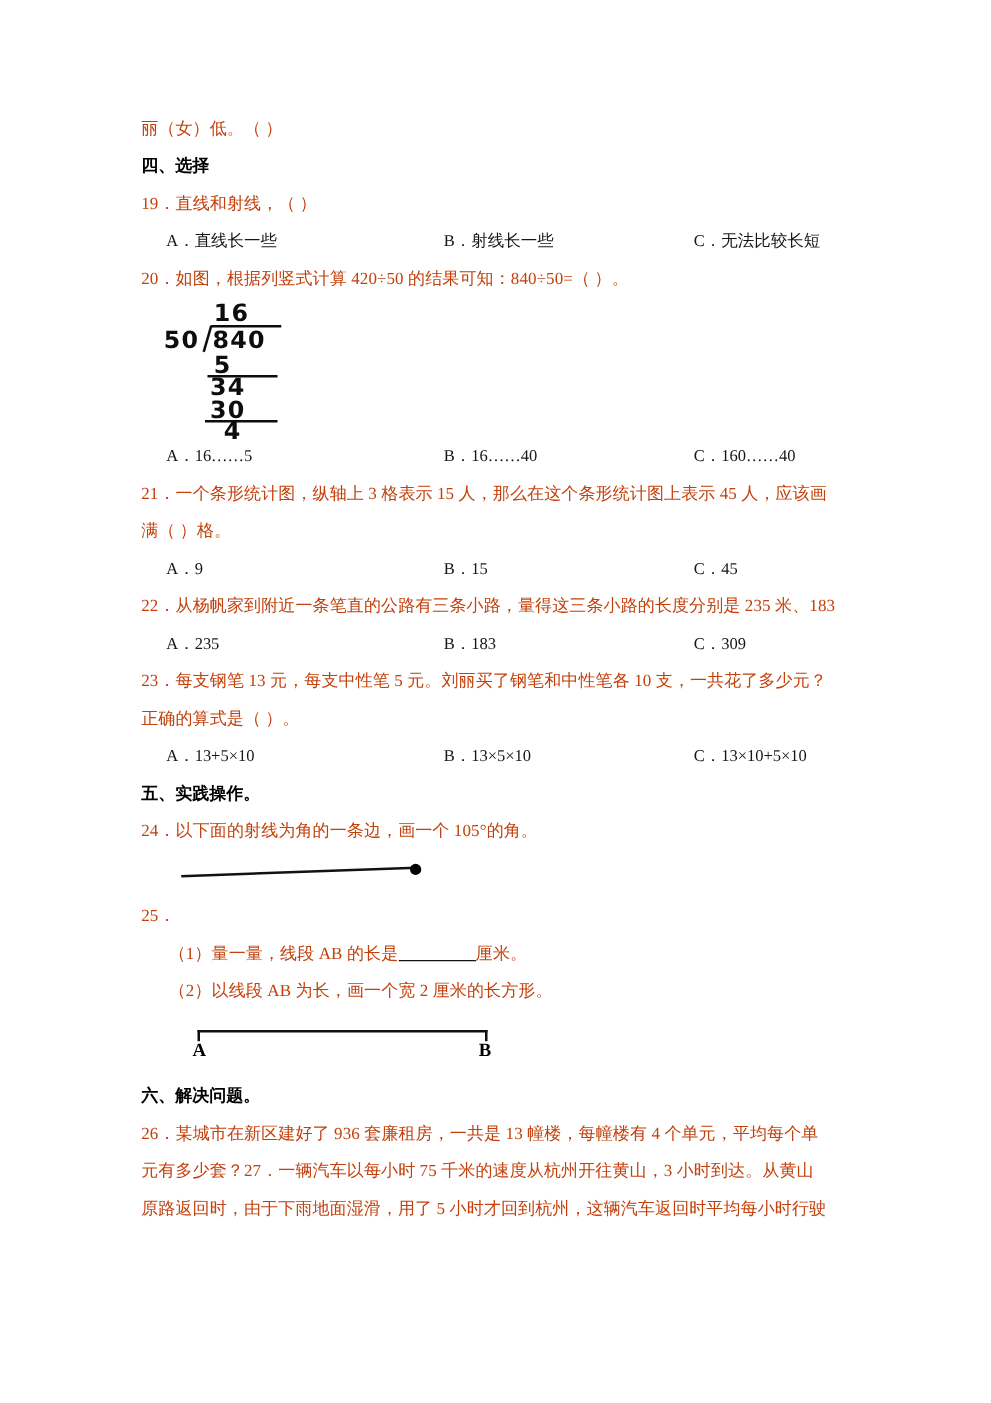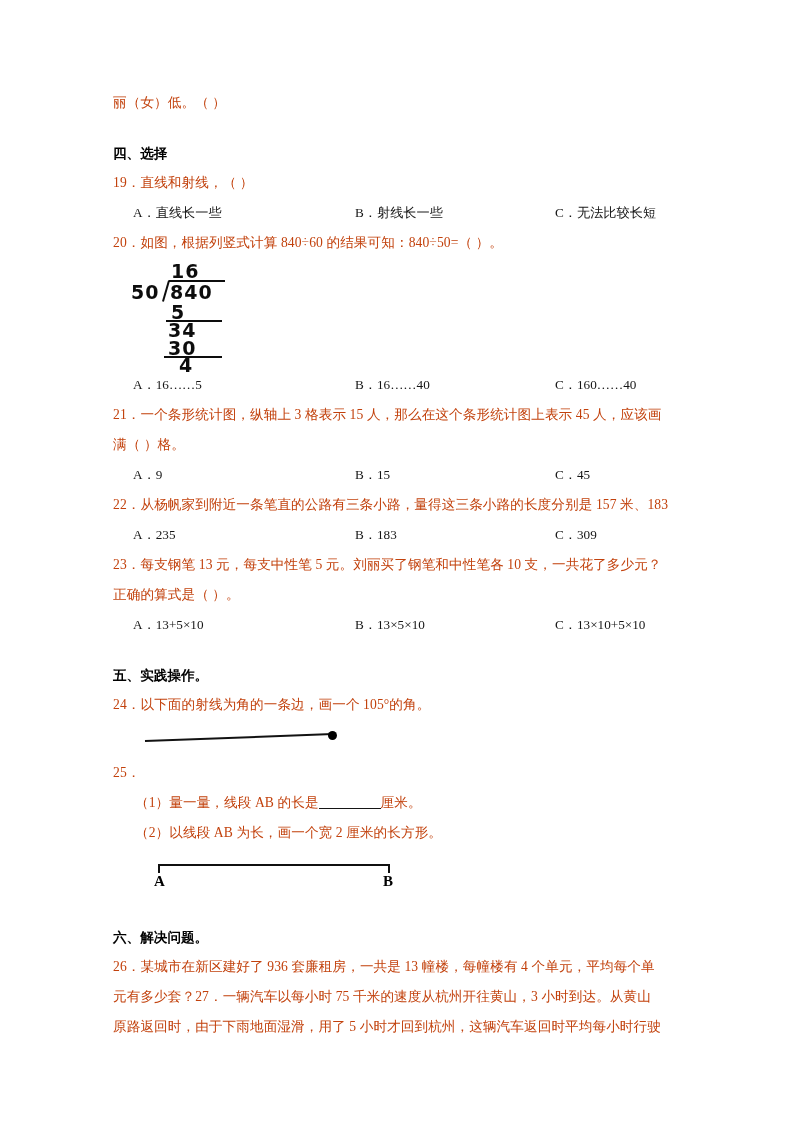--- a/index.html
+++ b/index.html
@@ -36,21 +36,20 @@
     color: #c2410c;
     letter-spacing: 0.1px;
     white-space: nowrap;
   }
   .section-head {
     font-size: 13.6px;
     line-height: 30px;
     font-weight: bold;
     color: #000000;
     font-family: "DejaVu Sans", "Liberation Sans", sans-serif;
-    margin-top: 20px;
   }
   .indent2 { padding-left: 22px; }
 
   
   .options {
     position: relative;
     height: 30px;
     font-size: 13.2px;
     line-height: 30px;
     color: #151515;
@@ -172,21 +171,21 @@
 
     <div class="section-head">四、选择</div>
 
     <div class="line">19．直线和射线，（      ）</div>
     <div class="options">
       <span class="opt opt-a">A．直线长一些</span>
       <span class="opt opt-b">B．射线长一些</span>
       <span class="opt opt-c">C．无法比较长短</span>
     </div>
 
-    <div class="line">20．如图，根据列竖式计算 840÷60 的结果可知：840÷50=（      ）。</div>
+    <div class="line">20．如图，根据列竖式计算 420÷50 的结果可知：840÷50=（      ）。</div>
 
     <div class="division-wrap">
       <div class="division">
 
         <span class="div-row" style="left:30px; top:-2px;">16</span>
 
         <div class="div-rule" style="left:28px; top:18px; width:56px;"></div>
 
         <span class="div-row" style="left:-10px; top:19px;">50</span>
 
@@ -213,21 +212,21 @@
     </div>
 
     <div class="line">21．一个条形统计图，纵轴上 3 格表示 15 人，那么在这个条形统计图上表示 45 人，应该画</div>
     <div class="line">满（      ）格。</div>
     <div class="options">
       <span class="opt opt-a">A．9</span>
       <span class="opt opt-b">B．15</span>
       <span class="opt opt-c">C．45</span>
     </div>
 
-    <div class="line">22．从杨帆家到附近一条笔直的公路有三条小路，量得这三条小路的长度分别是 157 米、183</div>
+    <div class="line">22．从杨帆家到附近一条笔直的公路有三条小路，量得这三条小路的长度分别是 235 米、183</div>
     <div class="options">
       <span class="opt opt-a">A．235</span>
       <span class="opt opt-b">B．183</span>
       <span class="opt opt-c">C．309</span>
     </div>
 
     <div class="line">23．每支钢笔 13 元，每支中性笔 5 元。刘丽买了钢笔和中性笔各 10 支，一共花了多少元？</div>
     <div class="line">正确的算式是（      ）。</div>
     <div class="options">
       <span class="opt opt-a">A．13+5×10</span>

